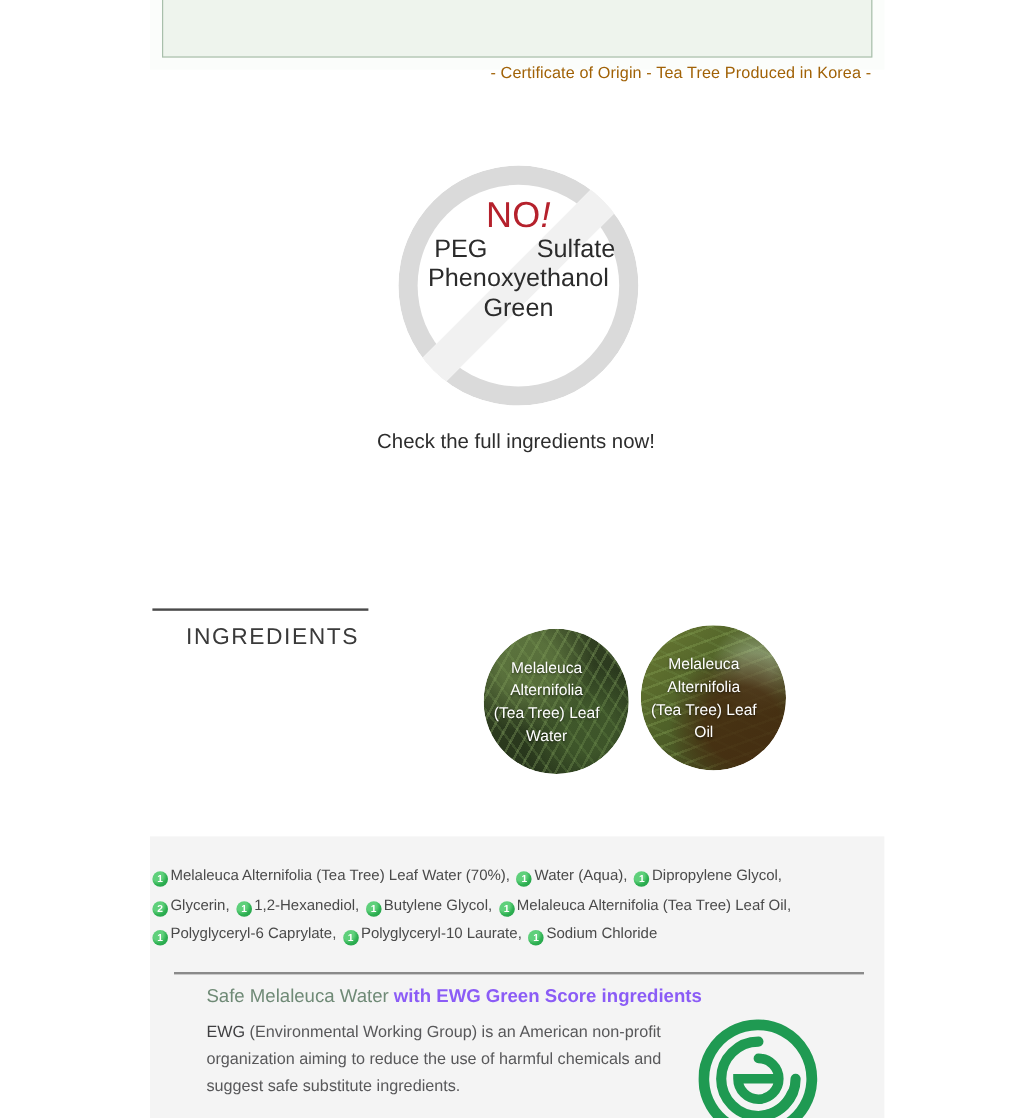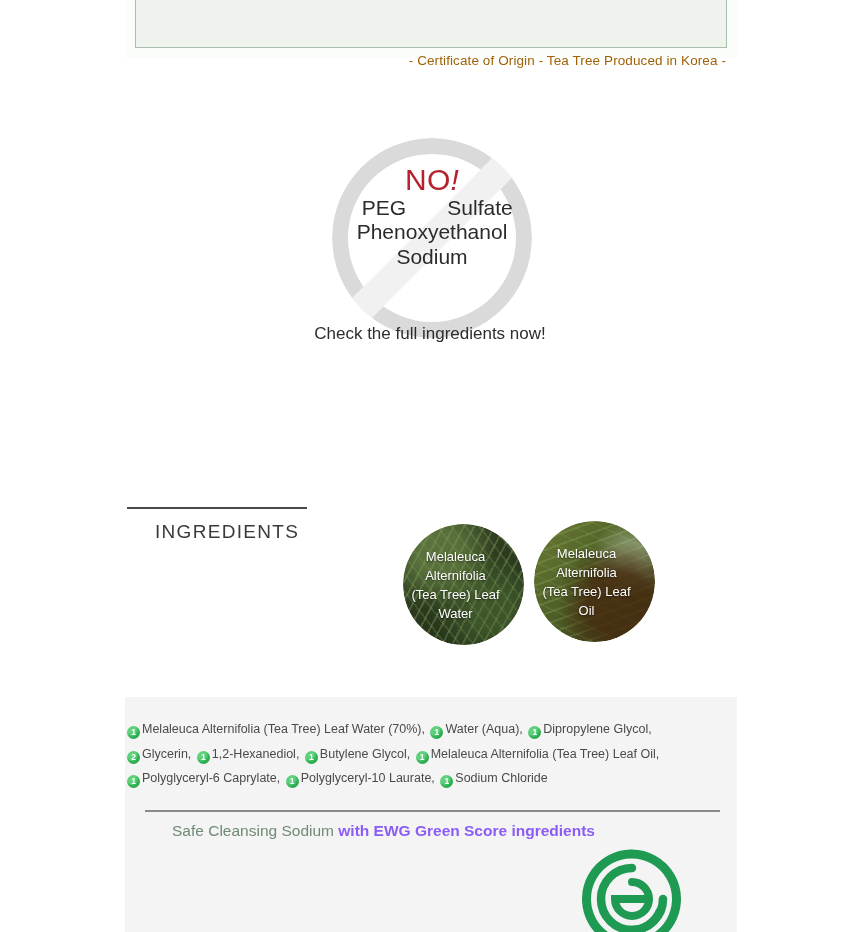--- a/index.html
+++ b/index.html
@@ -94,21 +94,21 @@
     font-size: 21px;
     color: #2b2b2b;
     line-height: 1.18;
     white-space: nowrap;
     text-align: center;
   }
 
   #check-line {
     position: absolute;
     left: 0;
-    top: 324px;
+    top: 358px;
     width: 860px;
     text-align: center;
     font-size: 17px;
     color: #2d2d2d;
   }
 
   
   #ing-rule {
     position: absolute;
     left: 127px;
@@ -262,21 +262,21 @@
       <rect x="-40" y="86" width="290" height="28" fill="#e6e6e6" opacity=".55" transform="rotate(-45 100 100)"></rect>
     </g>
   </svg>
   <div class="no-lines">
     <div id="no-word"><span>NO</span><span class="bang">!</span></div>
     <div class="no-row">
       <span class="lcol">PEG</span>
       <span class="rcol">Sulfate</span>
     </div>
     <div class="no-single">Phenoxyethanol</div>
-    <div class="no-single">Sodium</div>
+    <div class="no-single">Green</div>
   </div>
 </div>
 
 <div id="check-line">Check the full ingredients now!</div>
 
 <div id="ing-rule"></div>
 <div id="ing-title">INGREDIENTS</div>
 
 <div class="ing-circle" id="ing-circle-water">
   <div class="photo"></div>
@@ -298,23 +298,26 @@
   </div>
 </div>
 
 <div id="ing-panel">
 
   <div id="ing-list"><span class="ing-item"><span class="ewg-badge">1</span><span>Melaleuca Alternifolia (Tea Tree) Leaf Water (70%),</span></span> <span class="ing-item"><span class="ewg-badge">1</span><span>Water (Aqua),</span></span> <span class="ing-item"><span class="ewg-badge">1</span><span>Dipropylene Glycol,</span></span> <span class="ing-item"><span class="ewg-badge">2</span><span>Glycerin,</span></span> <span class="ing-item"><span class="ewg-badge">1</span><span>1,2-Hexanediol,</span></span> <span class="ing-item"><span class="ewg-badge">1</span><span>Butylene Glycol,</span></span> <span class="ing-item"><span class="ewg-badge">1</span><span>Melaleuca Alternifolia (Tea Tree) Leaf Oil,</span></span> <span class="ing-item"><span class="ewg-badge">1</span><span>Polyglyceryl-6 Caprylate,</span></span> <span class="ing-item"><span class="ewg-badge">1</span><span>Polyglyceryl-10 Laurate,</span></span> <span class="ing-item"><span class="ewg-badge">1</span><span>Sodium Chloride</span></span> </div>
 
   <div id="ing-divider"></div>
 
   <div id="ewg-head">
-    <span class="h-light">Safe Cleansing Sodium </span><span class="h-dark">with EWG Green Score ingredients</span>
-  </div>
-
+    <span class="h-light">Safe Melaleuca Water </span><span class="h-dark">with EWG Green Score ingredients</span>
+  </div>
+
+  <div id="ewg-body">
+    <span class="b-strong">EWG</span><span> (Environmental Working Group) is an  American non-profit organization aiming to reduce the use of harmful chemicals and suggest safe substitute ingredients.</span>
+  </div>
 
   <svg id="ewg-logo" viewBox="0 0 100 100">
     <g fill="none" stroke="#1f9a52" stroke-linecap="round">
       <path d="M50 5 A45 45 0 1 1 49 5" stroke-width="9"></path>
       <path d="M50 19 A31 31 0 1 0 81 50" stroke-width="8.5"></path>
       <path d="M78 62 A31 31 0 0 1 50 81" stroke-width="8.5"></path>
       <path d="M50 33 A17 17 0 1 1 33 50 L67 50" stroke-width="8"></path>
     </g>
   </svg>
 </div>

